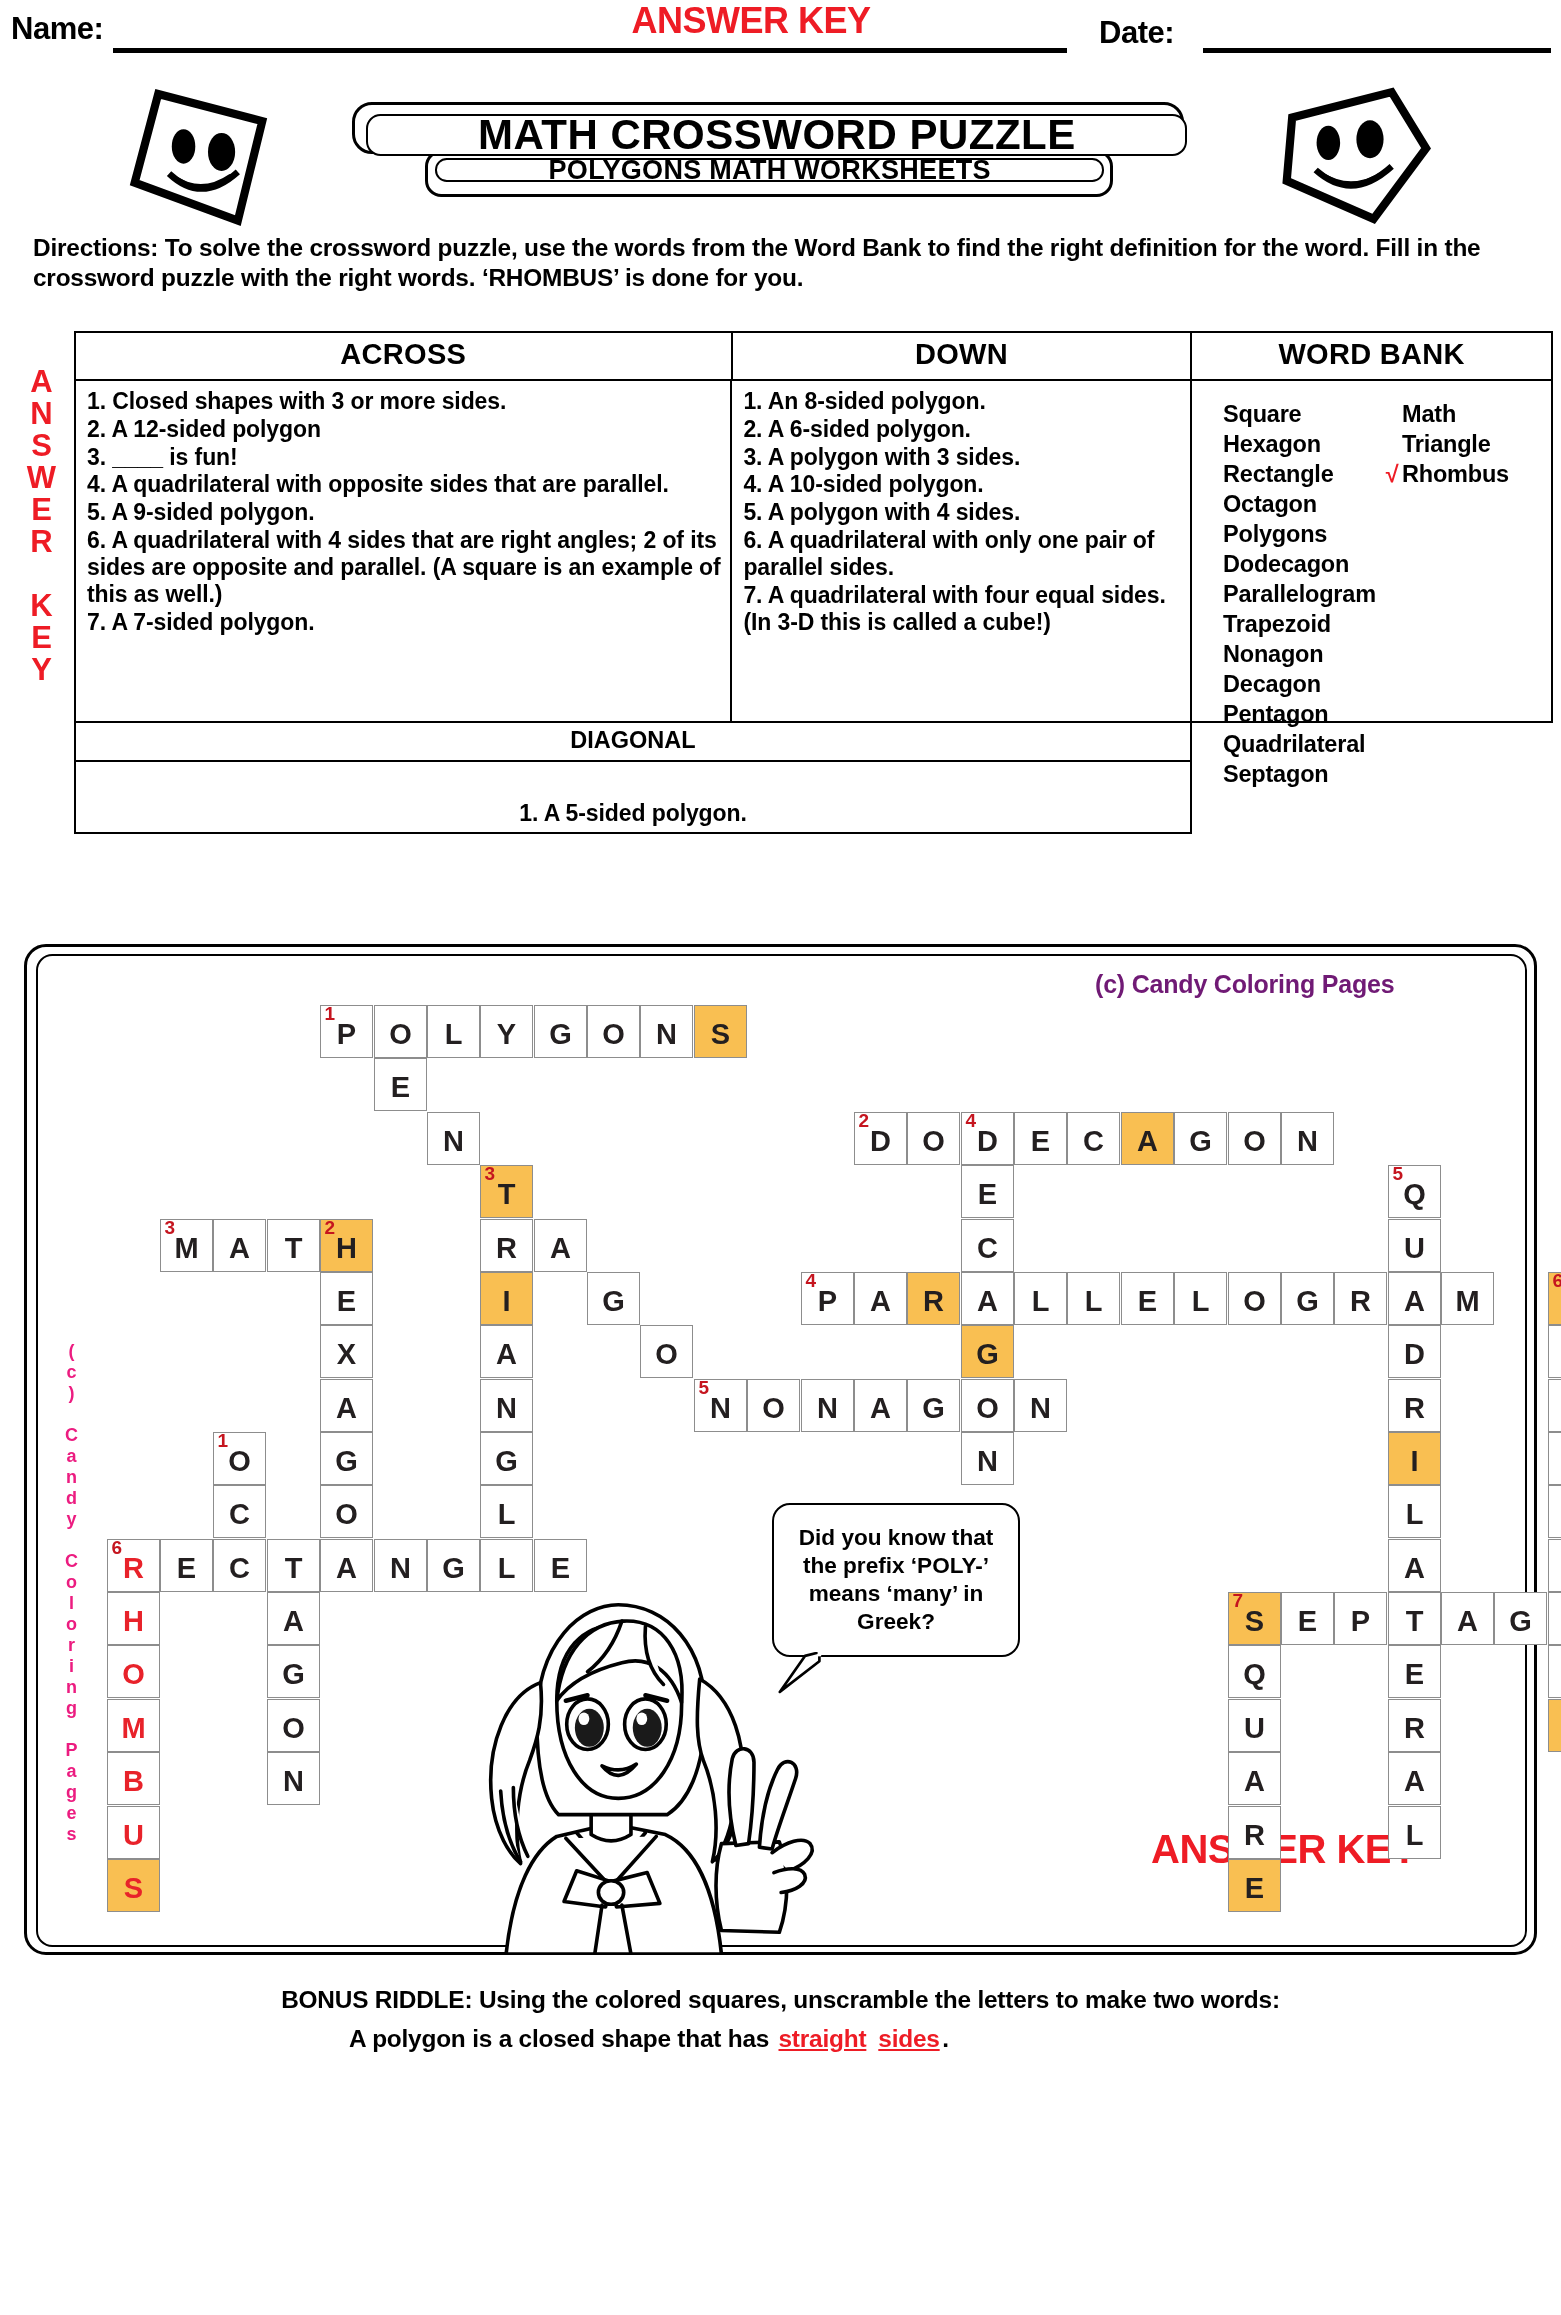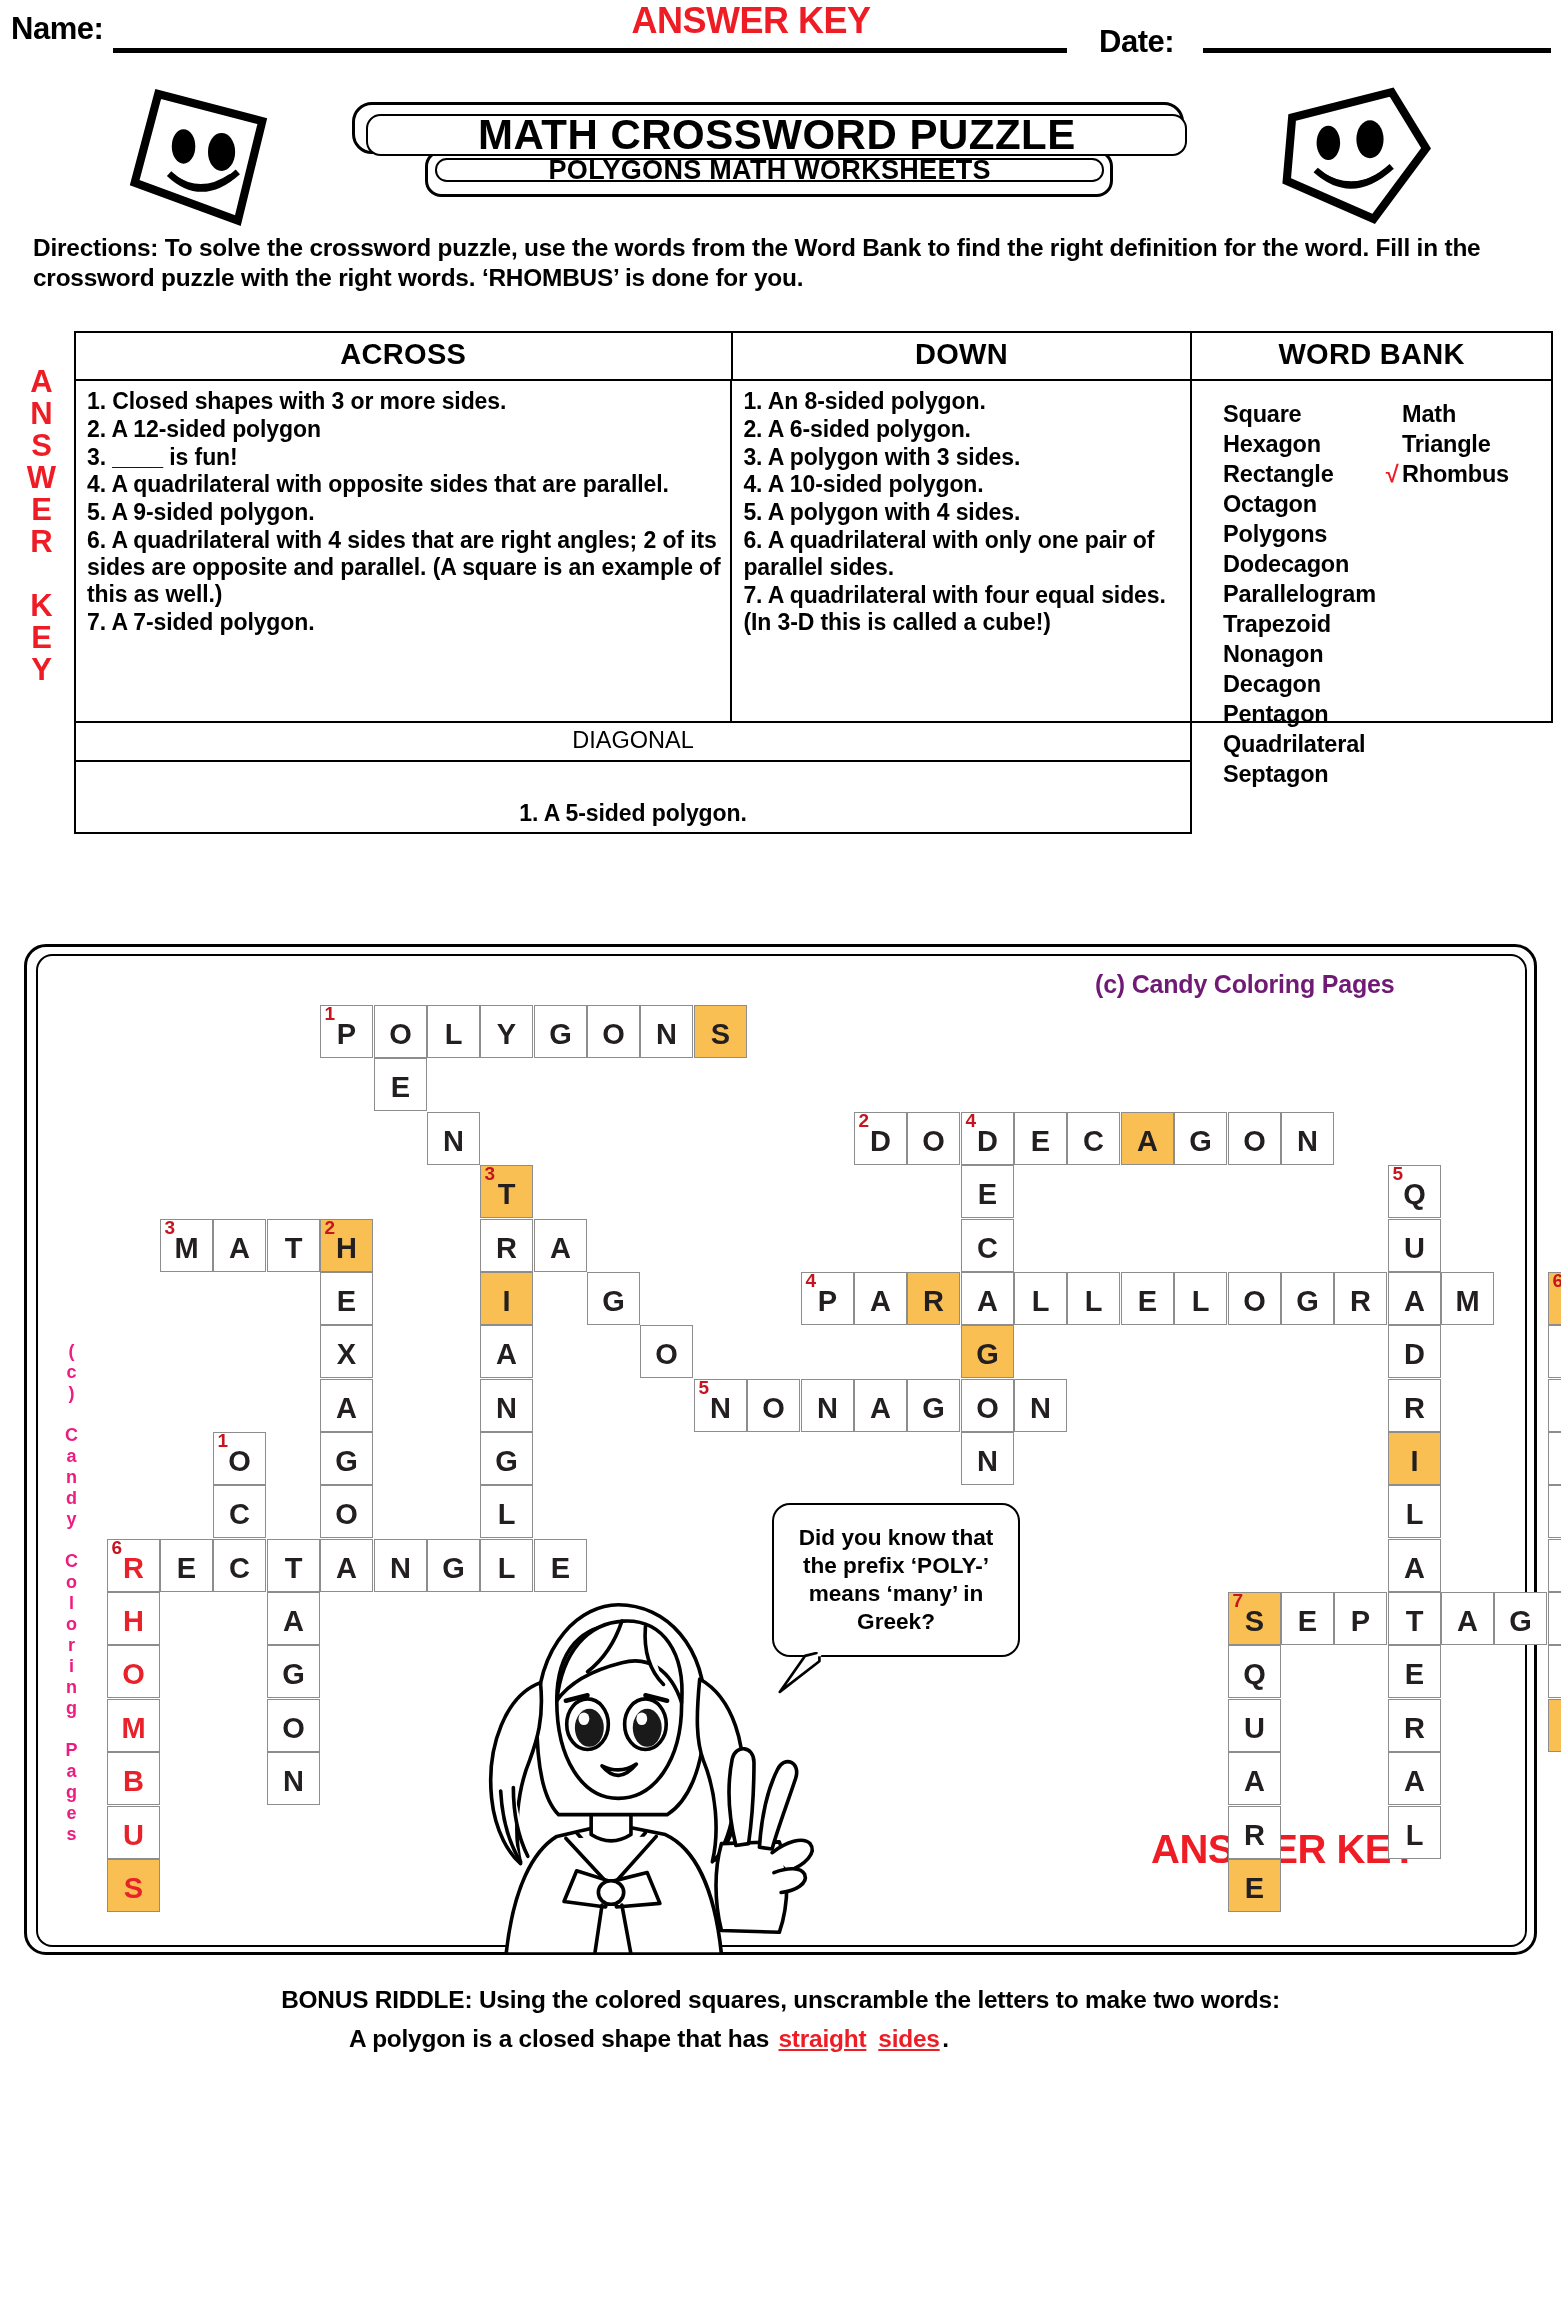--- a/index.html
+++ b/index.html
@@ -10,21 +10,21 @@
     font-family:"Liberation Sans", sans-serif;
     color:#000;
     position:relative;
     overflow:hidden;
   }
 
   
   .namerow { position:absolute; top:5.4px; left:0; width:1561px; height:56px; }
   .nm-label { position:absolute; left:11px; top:5.4px; font-size:31px; font-weight:bold; letter-spacing:-0.5px; }
   .nm-line  { position:absolute; left:113px; top:43px; width:954px; height:4.5px; background:#000; }
-  .dt-label { position:absolute; left:1099px; top:19px; font-size:31px; font-weight:bold; letter-spacing:-0.5px; }
+  .dt-label { position:absolute; left:1099px; top:10px; font-size:31px; font-weight:bold; letter-spacing:-0.5px; }
   .dt-line  { position:absolute; left:1203px; top:43px; width:348px; height:4.5px; background:#000; }
   .ak-top {
     position:absolute; left:561px; top:0px; width:380px; text-align:center;
     font-size:36px; font-weight:bold; color:#ee1c25; letter-spacing:-0.5px;
   }
 
   
   .vkey {
     position:absolute; left:25px; top:366px;
     font-size:31px; font-weight:bold; color:#ee1c25;
@@ -78,21 +78,21 @@
   .bodybox { border-top:0; padding:7.2px 9px 9px 11px; }
   .clue { font-size:23px; font-weight:bold; line-height:27px; letter-spacing:-0.1px; margin-bottom:0.9px; }
   .wb { display:flex; gap:14.5px; padding:11px 0 5.4px 20px; }
   .wb-col { font-size:23.5px; font-weight:bold; line-height:30px; letter-spacing:-0.2px; }
   .wb-col.c1 { width:181px; }
   .wb-col.c2 { width:154px; position:relative; }
   .wb-check { color:#ee1c25; font-weight:bold; display:inline-block; width:16.3px; }
   .diag-row { display:flex; }
   .diag-hdr { width:1118px; border:2.7px solid #000; border-top:0; }
   .diag-body { width:1118px; border:2.7px solid #000; border-top:0; }
-  .diag-text { font-size:23.5px; font-weight:normal; text-align:center; padding:4.5px 0 6.3px; }
+  .diag-text { font-size:23.5px; font-weight:bold; text-align:center; padding:4.5px 0 6.3px; }
 
   
   .panel {
     position:absolute; left:23.5px; top:944px; width:1513px; height:1011px;
     border:3.6px solid #000; border-radius:22px; background:#fff;
   }
   .panel-inner {
     position:absolute; left:9px; top:7.2px; width:1491px; height:993px;
     border:2.7px solid #000; border-radius:16.3px;
   }

